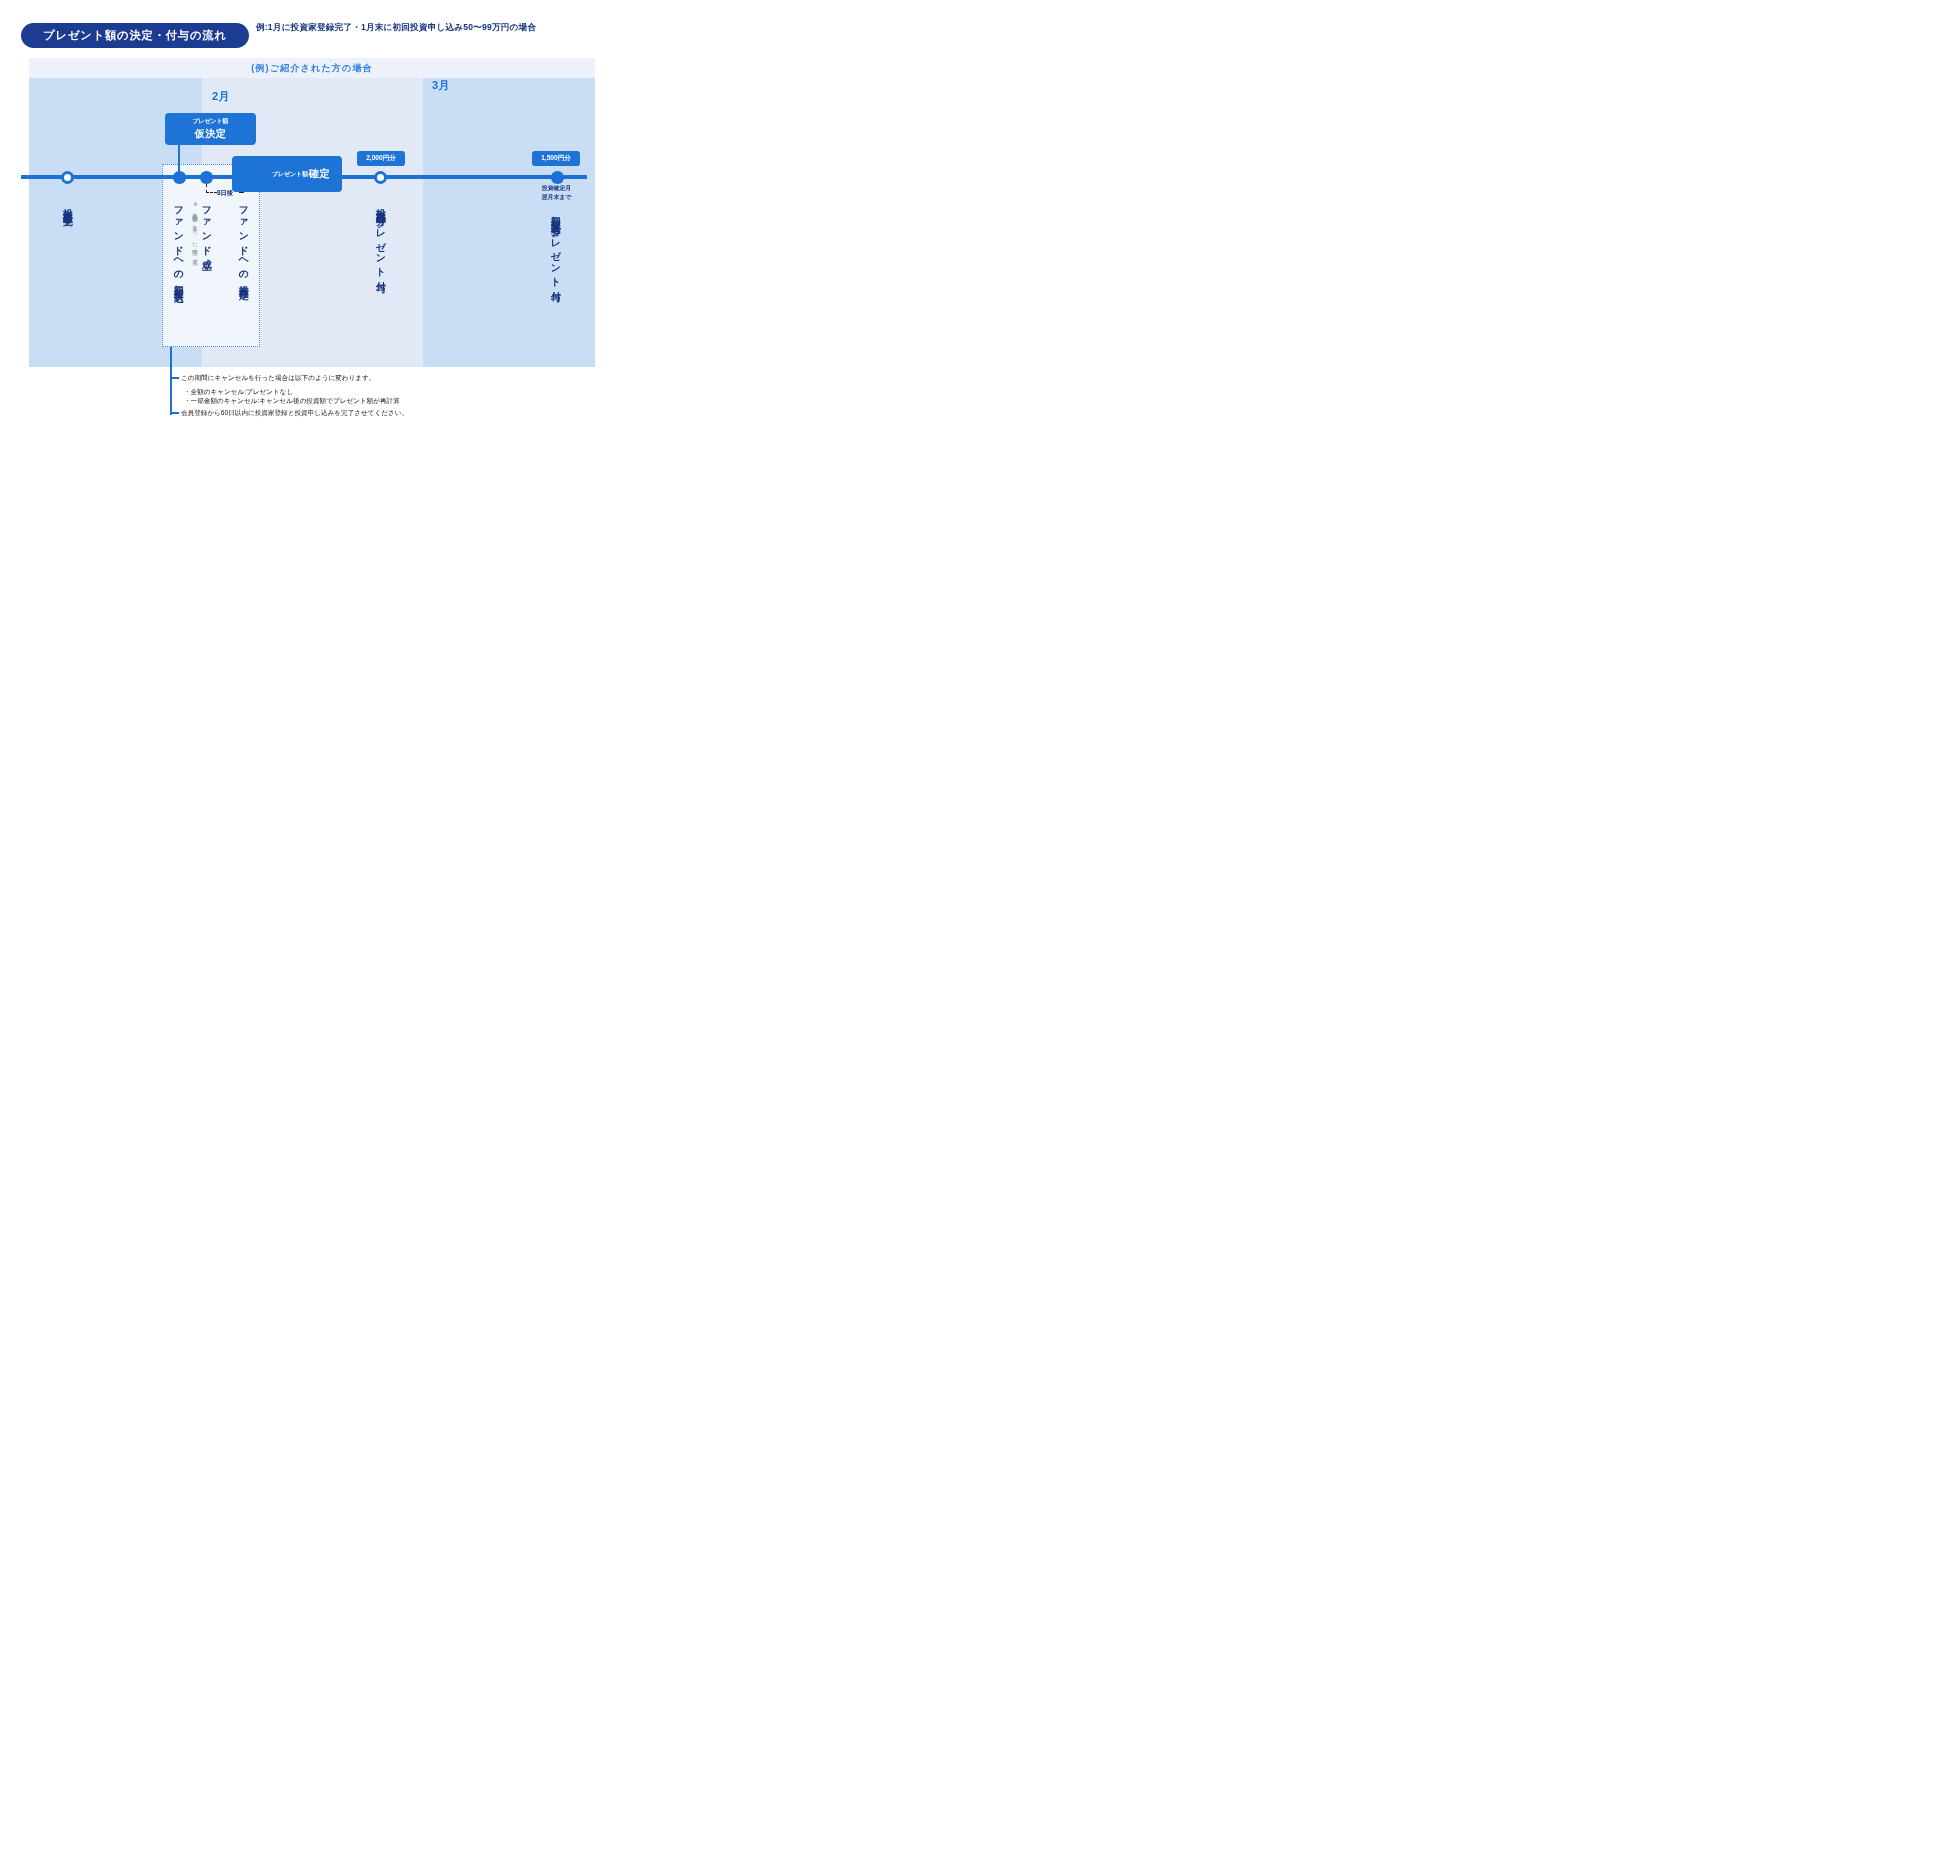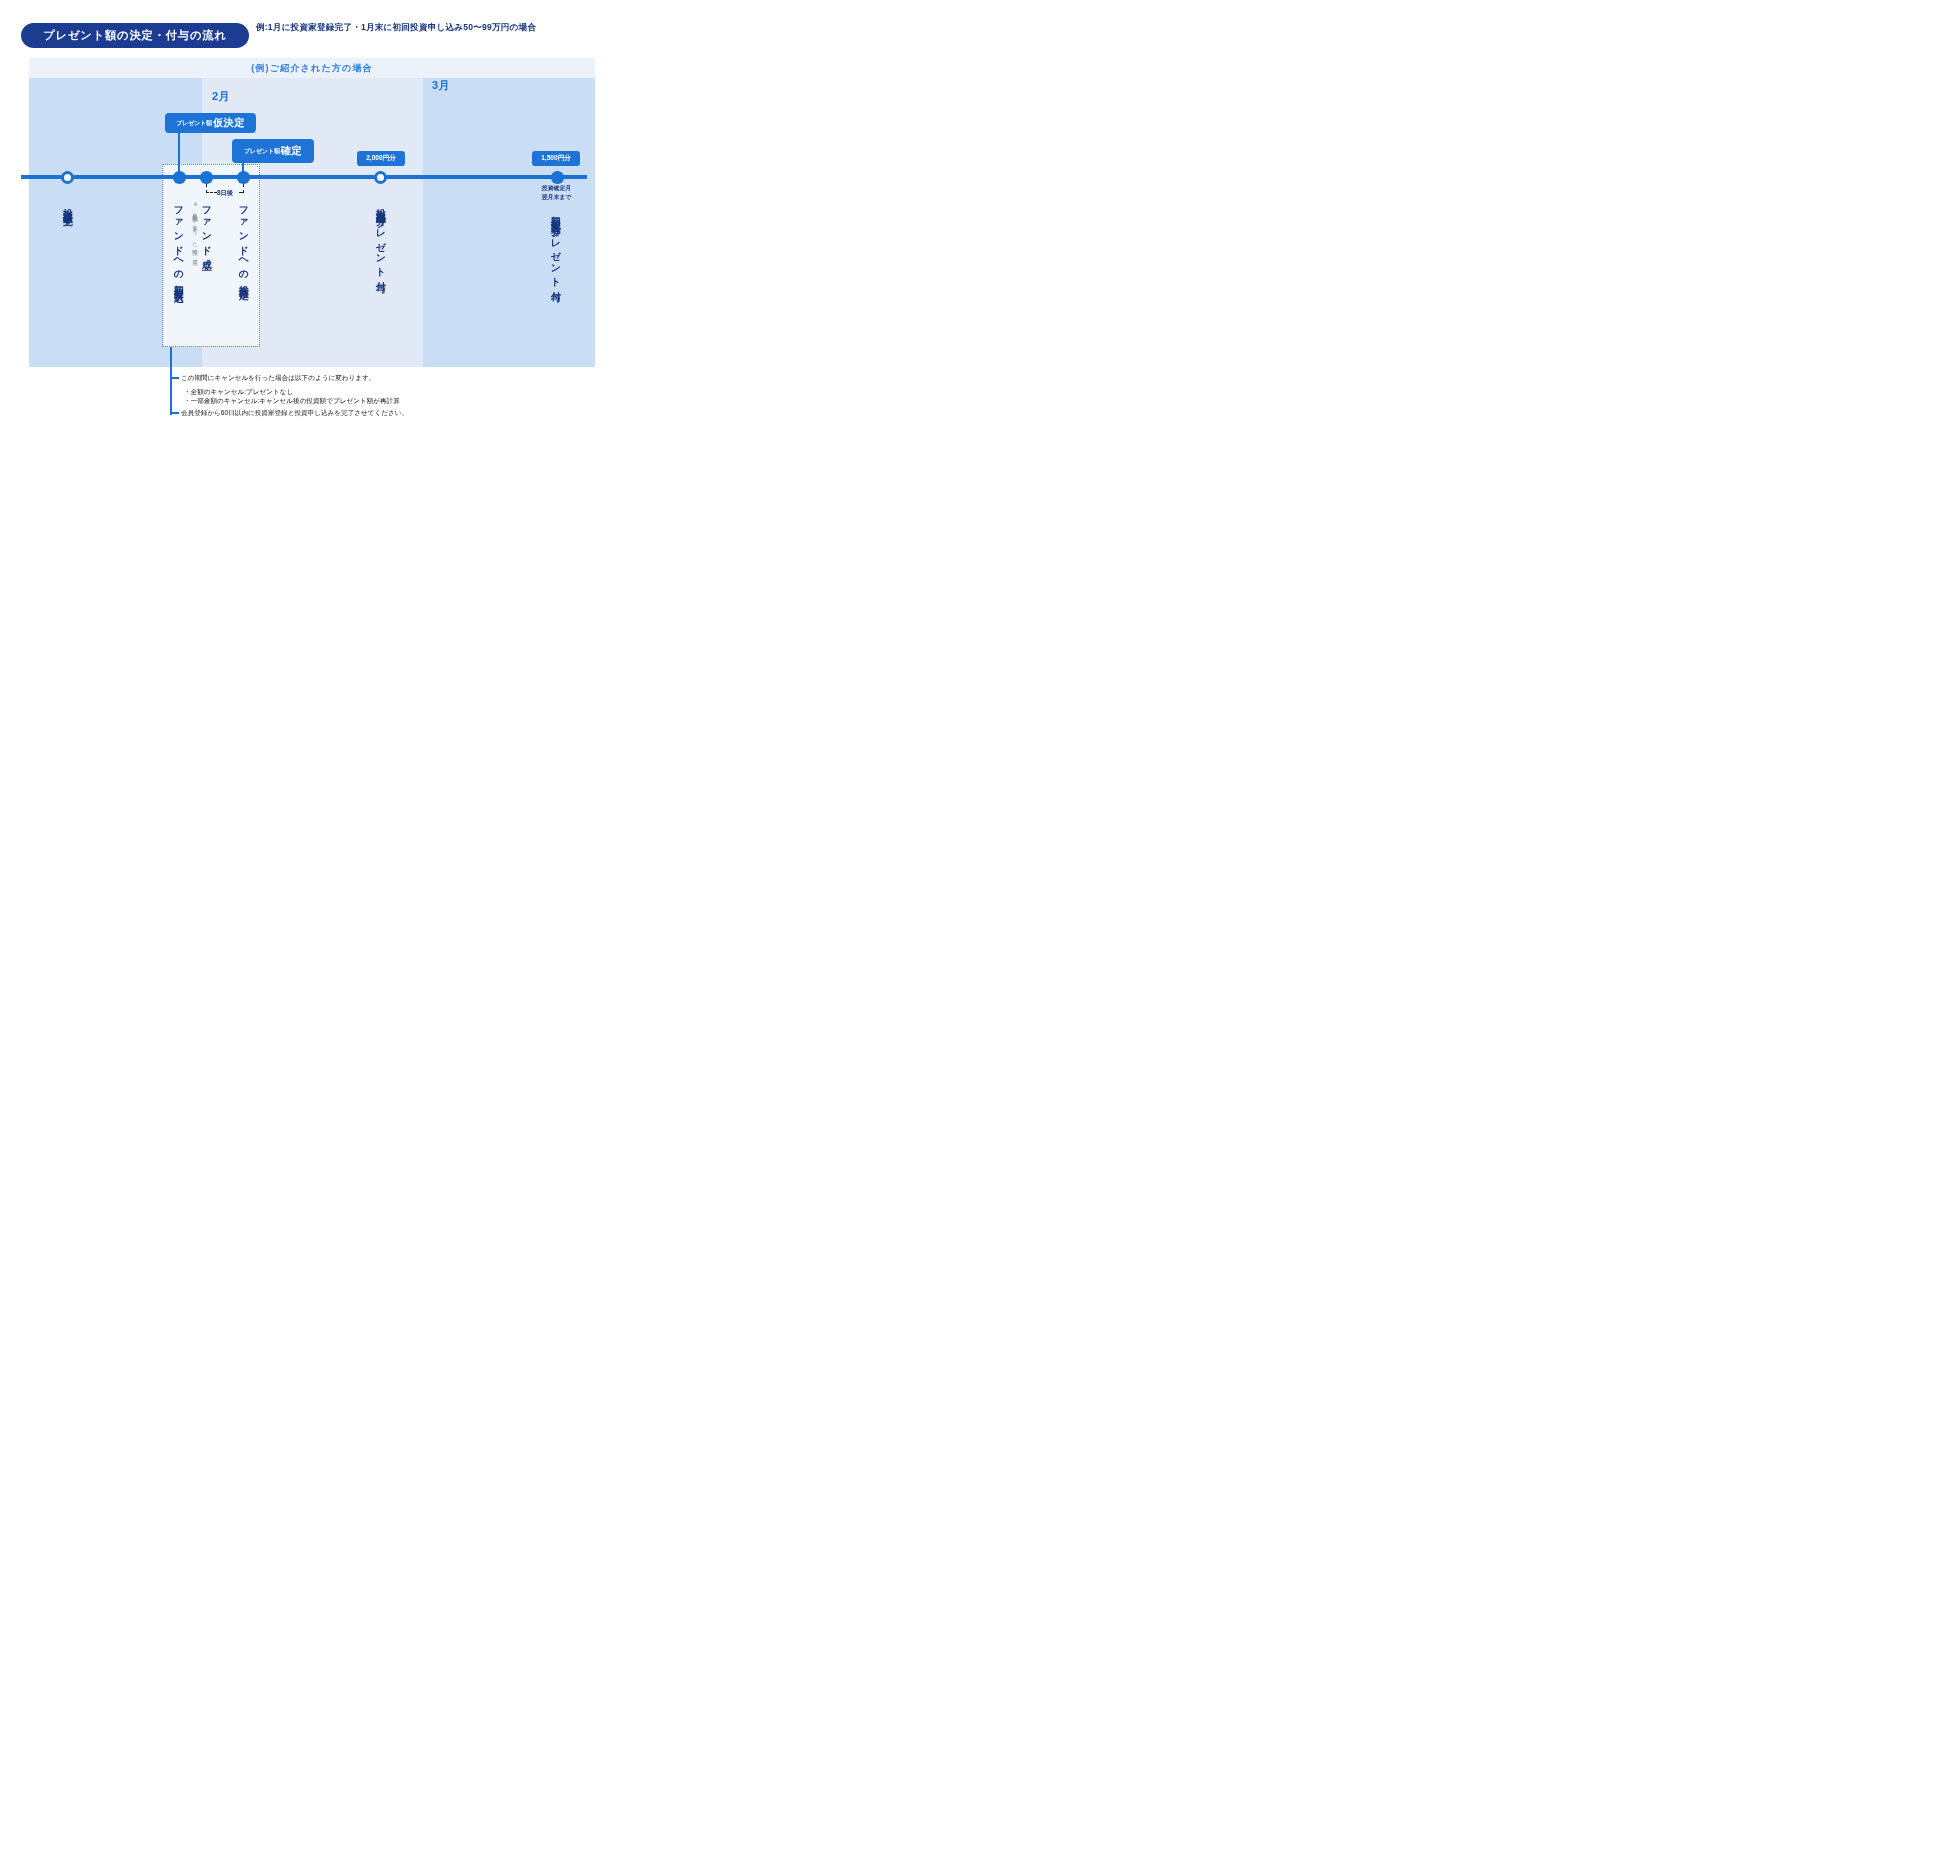--- a/index.html
+++ b/index.html
@@ -46,22 +46,22 @@
   .stem-b{left:242px;top:158px;height:19px;}
   .dot{border-radius:50%;z-index:4;}
   .dot-filled{width:12.5px;height:12.5px;background:#1c72d4;}
   .dot-hollow{width:7px;height:7px;background:#ffffff;border:3.1px solid #1c72d4;}
 
   
   .badge-lg{
     background:#1e74d6;border-radius:3.9px;color:#ffffff;z-index:5;
     display:flex;align-items:center;justify-content:center;gap:0.8px;
   }
-  .badge-provisional{left:165px;top:113px;width:91px;height:20px;}
-  .badge-final{left:232px;top:139px;width:82px;height:24px;}
+  .badge-provisional{left:165px;top:113px;width:91px;height:32px;flex-direction:column;}
+  .badge-final{left:232px;top:156px;width:82px;height:36px;padding-left:28px;}
   .badge-prefix{font-size:5.9px;font-weight:700;}
   .badge-main{font-size:10.2px;font-weight:800;letter-spacing:0.4px;}
   .badge-sm{
     background:#1e74d6;border-radius:3.1px;color:#ffffff;z-index:5;
     font-size:6.6px;font-weight:700;display:flex;align-items:center;justify-content:center;
   }
   .badge-2000{left:357px;top:151px;width:48px;height:15px;}
   .badge-1500{left:532px;top:151px;width:48px;height:15px;}
 
   

